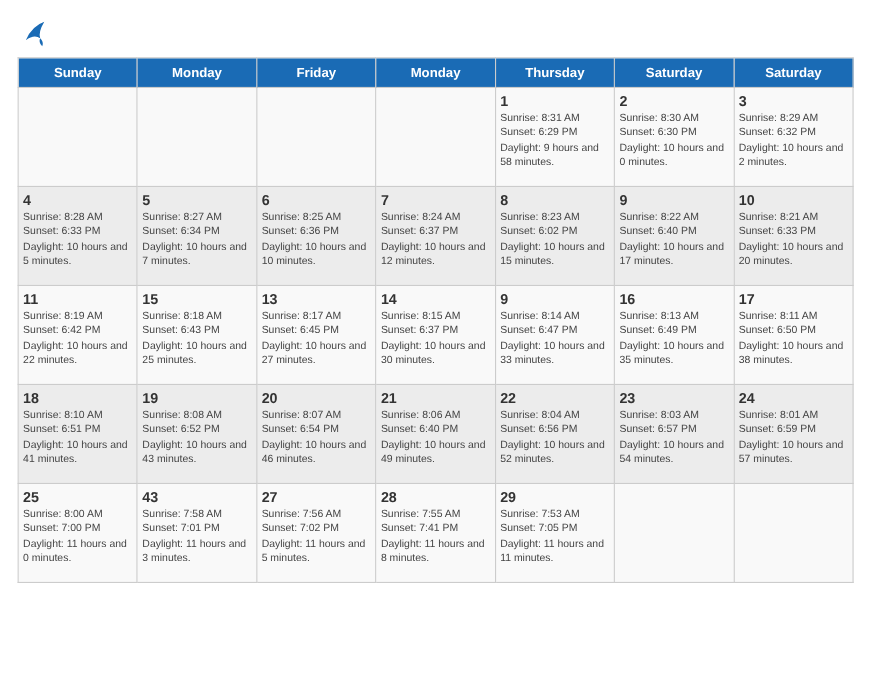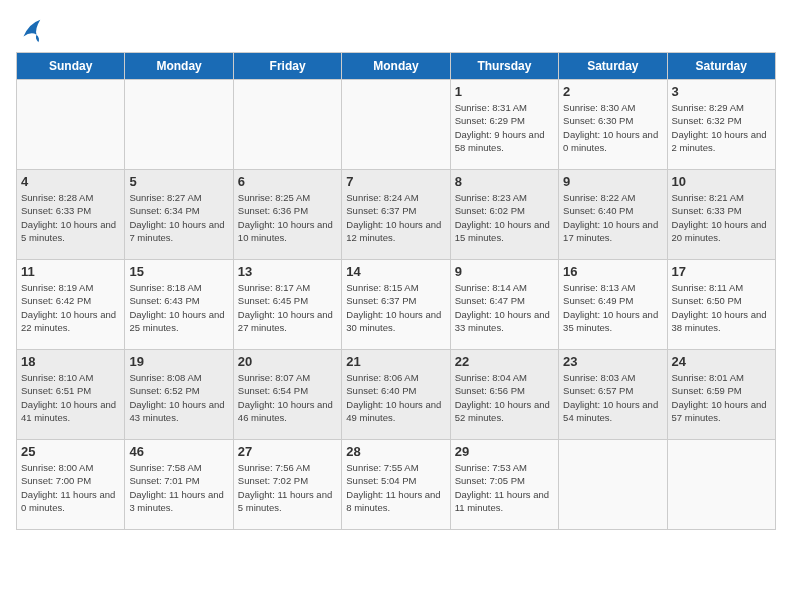--- a/index.html
+++ b/index.html
@@ -296,37 +296,37 @@
       </tr>
       <tr>
         <td>
           <div class="day-num">25</div>
           <div class="day-detail">Sunrise: 8:00 AM
 Sunset: 7:00 PM
 Daylight: 11 hours
 and 0 minutes.</div>
         </td>
         <td>
-          <div class="day-num">46</div>
+          <div class="day-num">43</div>
           <div class="day-detail">Sunrise: 7:58 AM
 Sunset: 7:01 PM
 Daylight: 11 hours
 and 3 minutes.</div>
         </td>
         <td>
           <div class="day-num">27</div>
           <div class="day-detail">Sunrise: 7:56 AM
 Sunset: 7:02 PM
 Daylight: 11 hours
 and 5 minutes.</div>
         </td>
         <td>
           <div class="day-num">28</div>
           <div class="day-detail">Sunrise: 7:55 AM
-Sunset: 5:04 PM
+Sunset: 7:41 PM
 Daylight: 11 hours
 and 8 minutes.</div>
         </td>
         <td>
           <div class="day-num">29</div>
           <div class="day-detail">Sunrise: 7:53 AM
 Sunset: 7:05 PM
 Daylight: 11 hours
 and 11 minutes.</div>
         </td>

